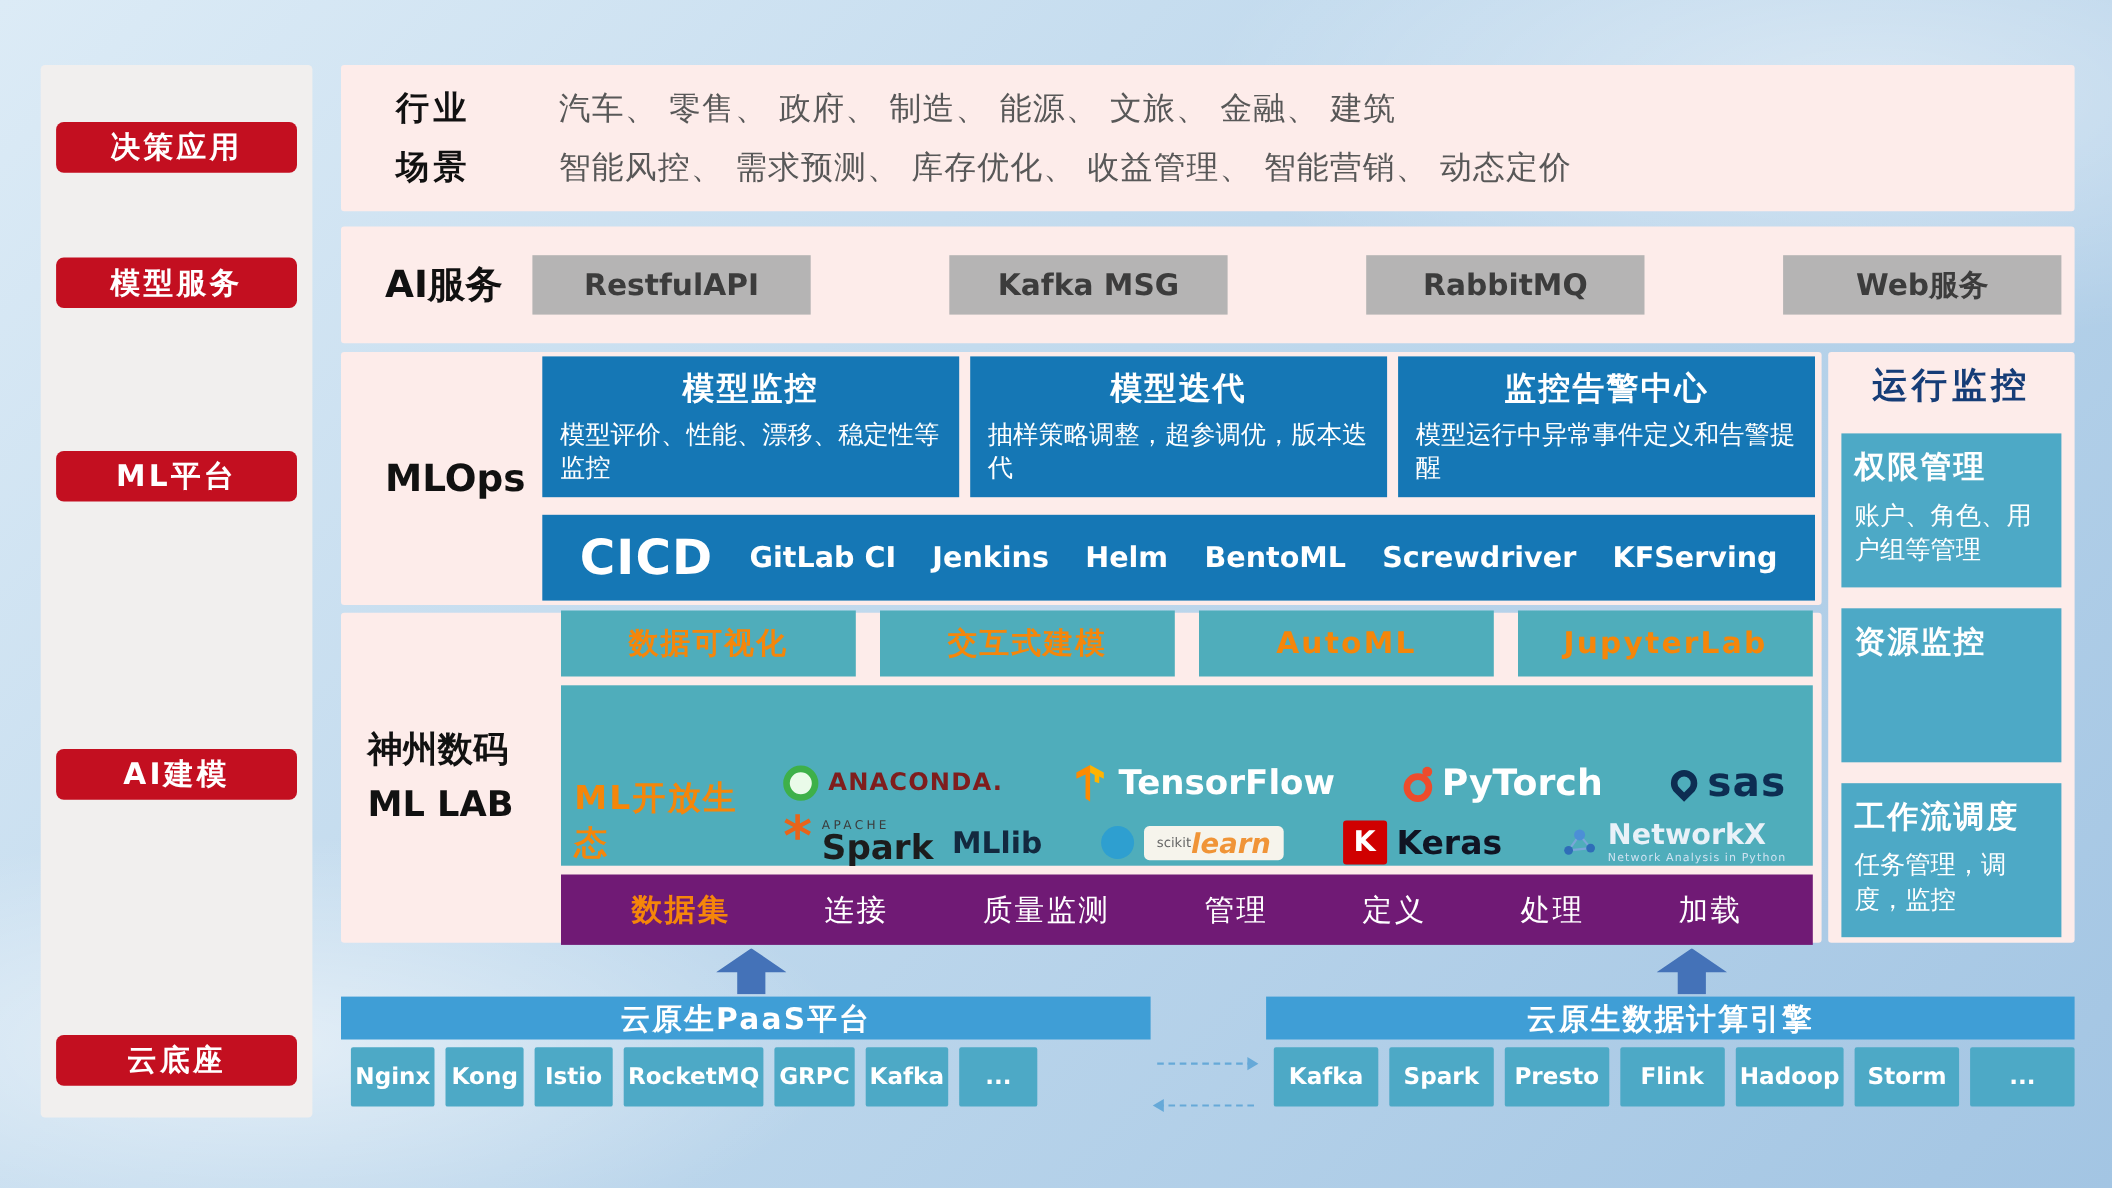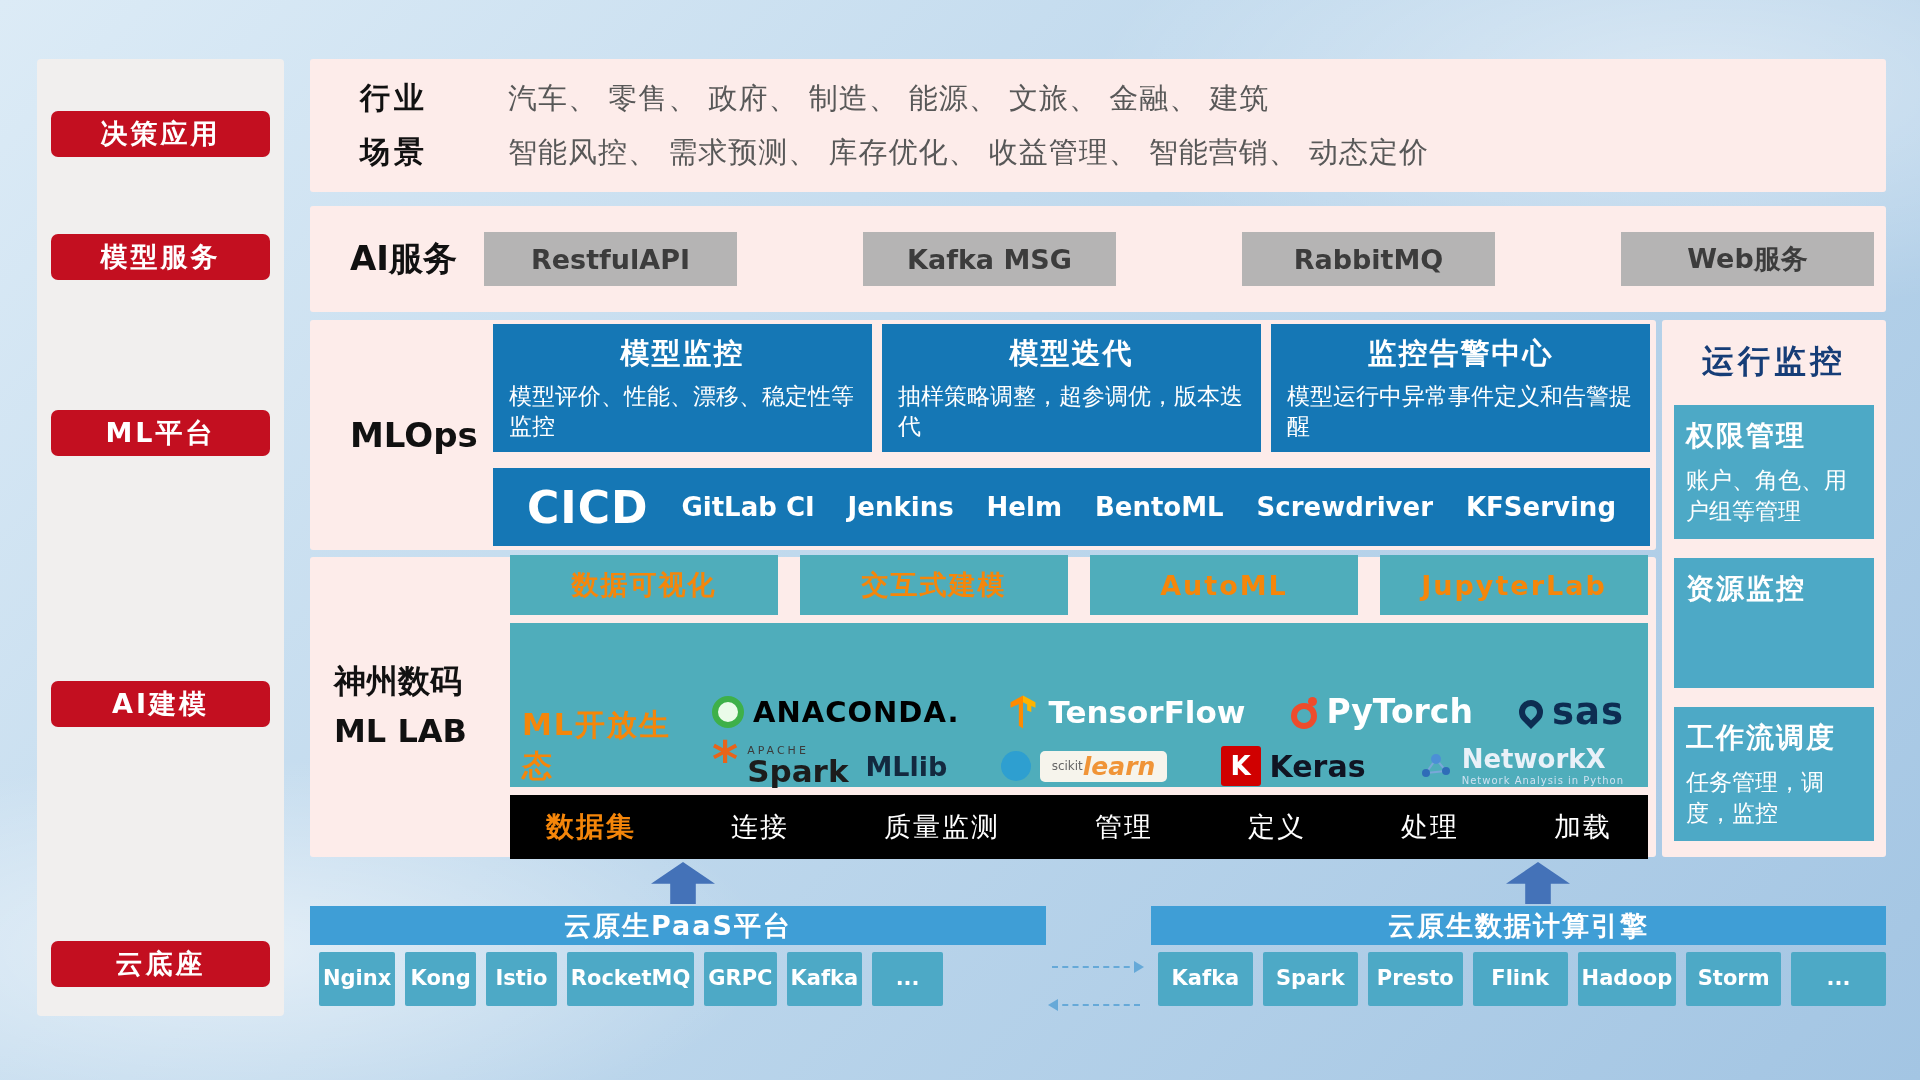--- a/index.html
+++ b/index.html
@@ -48,21 +48,21 @@
   .mllab-content{flex:1;display:flex;flex-direction:column;gap:8px}
   .tool-row{display:flex;gap:22px;height:60px}
   .tool-btn{flex:1;background:#4fadbb;color:#f5860a;font-size:27px;font-weight:bold;letter-spacing:2px;
     display:flex;align-items:center;justify-content:center}
   .eco-band{height:164px;background:#4fadbb;display:flex;align-items:flex-end;padding:0 24px 0 12px;box-sizing:border-box;gap:10px}
   .eco-label{width:180px;flex:none;font-size:30px;font-weight:bold;color:#f5860a;letter-spacing:2px}
   .eco-logos{flex:1;display:flex;flex-direction:column;gap:12px}
   .eco-row{display:flex;align-items:center;justify-content:space-between}
   .logo{display:flex;align-items:center;gap:9px}
   .ana-icon{width:32px;height:32px;border:6px solid #3eb049;border-radius:50%;box-sizing:border-box;display:inline-block;background:#eafbe9}
-  .ana-text{font-size:29px;font-weight:bold;color:#000000;letter-spacing:1px}
+  .ana-text{font-size:22px;font-weight:bold;color:#7f1d1d;letter-spacing:1px}
   .tf-text{font-size:31px;font-weight:600;color:#fff}
   .pt-icon{width:26px;height:26px;border:6px solid #ee4c2c;border-radius:50%;box-sizing:border-box;display:inline-block;position:relative;margin-top:8px}
   .pt-icon::after{content:"";position:absolute;width:9px;height:9px;background:#ee4c2c;border-radius:50%;top:-12px;left:11px}
   .pt-text{font-size:33px;font-weight:600;color:#fff}
   .sas-icon{width:24px;height:24px;border:6px solid #0d2d52;border-radius:50% 50% 0 50%;box-sizing:border-box;transform:rotate(45deg);display:inline-block}
   .sas-text{font-size:37px;font-weight:bold;color:#0d2d52;letter-spacing:1px}
   .spark-star{color:#e8641a;font-size:50px;font-weight:bold;line-height:0;margin-top:-12px}
   .spark-star::before{content:"*"}
   .spark-stack{display:flex;flex-direction:column;line-height:1}
   .apache{font-size:11px;color:#3b3b3b;letter-spacing:3px}
@@ -71,26 +71,26 @@
   .skl-circle{width:30px;height:30px;background:#2e9fd0;border-radius:50%;display:inline-block}
   .skl-box{background:#f6f4ec;border-radius:5px;padding:3px 12px;display:flex;align-items:center;line-height:1}
   .skl-top{font-size:12px;color:#666}
   .skl-learn{font-size:25px;font-weight:bold;font-style:italic;color:#f09437}
   .keras-k{width:40px;height:40px;background:#d00000;color:#fff;font-size:26px;font-weight:bold;border-radius:3px;
     display:flex;align-items:center;justify-content:center}
   .keras-text{font-size:30px;font-weight:600;color:#101423}
   .nx-stack{display:flex;flex-direction:column;line-height:1.15}
   .nx-text{font-size:26px;font-weight:600;color:#e9f1f8}
   .nx-sub{font-size:10px;color:#cfe2f1;letter-spacing:1px}
-  .dataset-bar{height:64px;background:#000000;display:flex;align-items:center;justify-content:space-between;padding:0 36px;color:#fff}
+  .dataset-bar{height:64px;background:#701a75;display:flex;align-items:center;justify-content:space-between;padding:0 64px;color:#fff}
   .ds-label{font-size:28px;font-weight:bold;color:#f5860a;letter-spacing:2px}
   .ds-item{font-size:27px;letter-spacing:2px}
 
   
-  .monitor{left:1662px;top:320px;width:224px;height:537px;display:flex;flex-direction:column;align-items:center;gap:19px;padding:16px;box-sizing:border-box}
+  .monitor{left:1662px;top:320px;width:224px;height:537px;display:flex;flex-direction:column;align-items:center;gap:19px;padding:5px;box-sizing:border-box}
   .monitor-title{font-size:32px;font-weight:bold;color:#163d77;letter-spacing:4px;margin:4px 0 2px}
   .monitor-card{width:200px;background:#4da9c6;color:#fff;padding:12px 12px;box-sizing:border-box;flex:1;display:flex;flex-direction:column}
   .mc-title{font-size:28px;font-weight:bold;letter-spacing:2px;margin-bottom:10px}
   .mc-desc{font-size:23px;line-height:1.35}
 
   
   .bh{position:absolute;height:39px;background:#3f9ed6;color:#fff;font-size:27px;font-weight:bold;letter-spacing:2px;
     display:flex;align-items:center;justify-content:center}
   .paas-header{left:310px;top:906px;width:736px}
   .eng-header{left:1151px;top:906px;width:735px}

